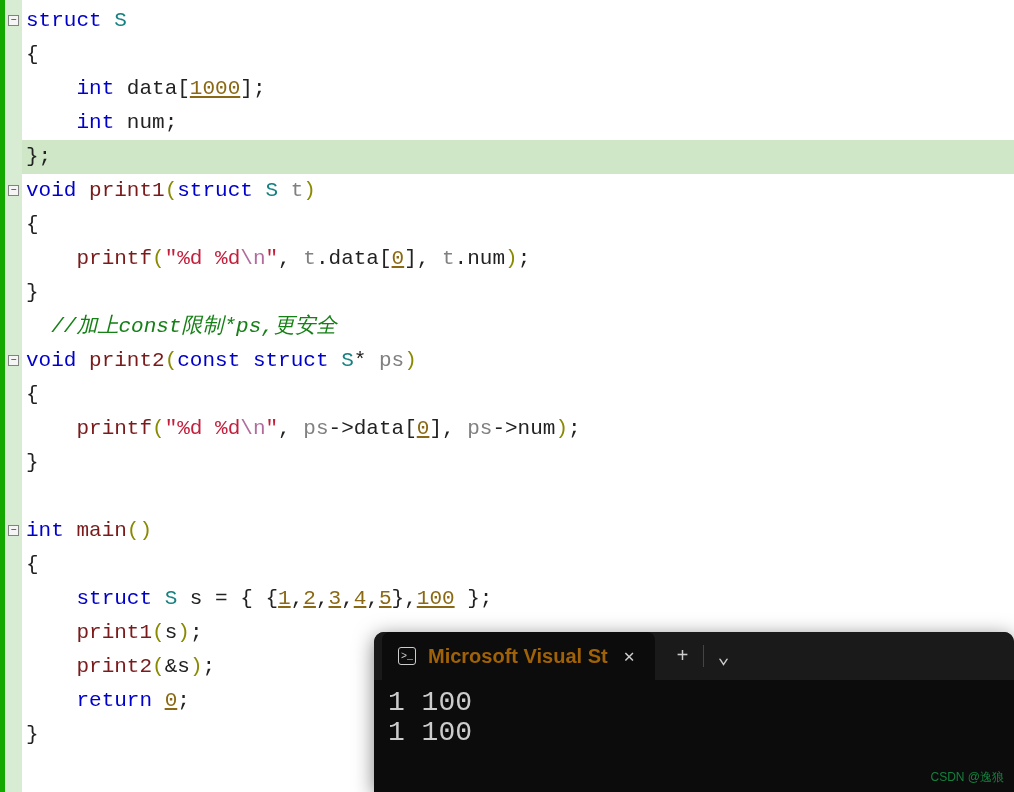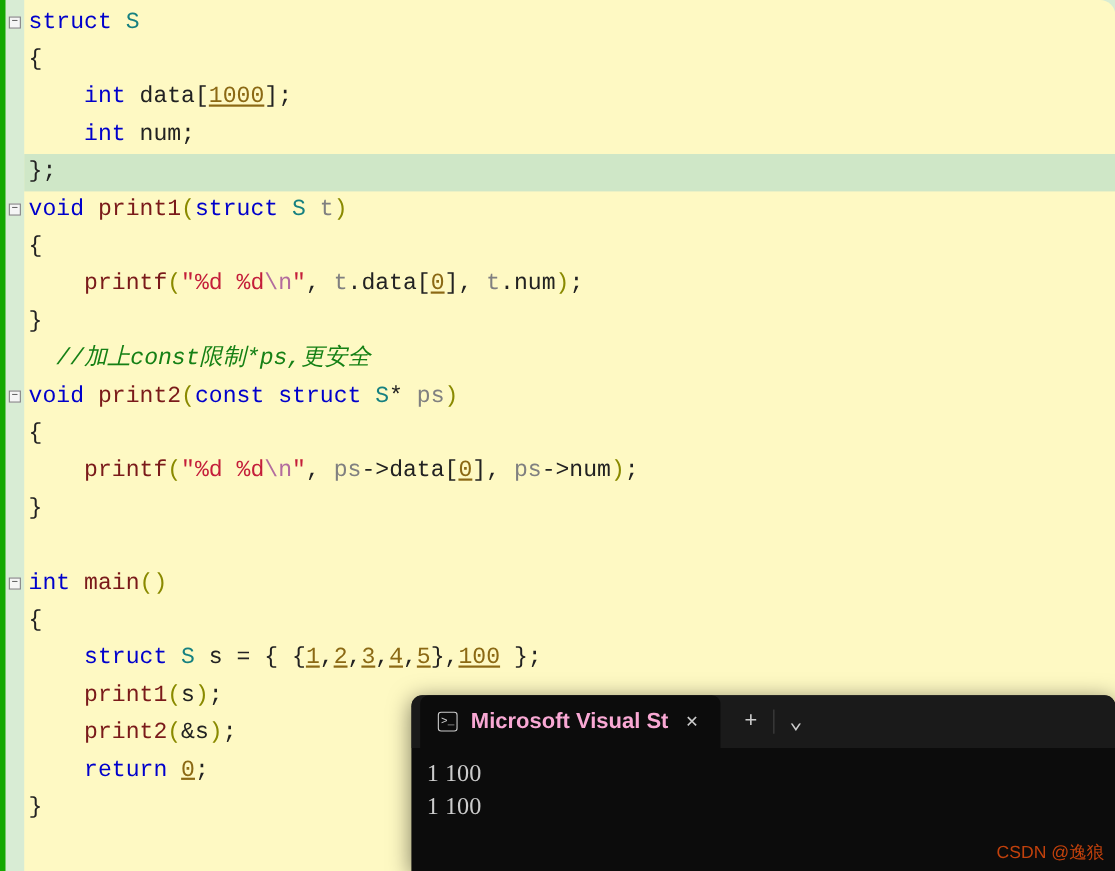--- a/index.html
+++ b/index.html
@@ -7,23 +7,22 @@
       font-family: "Consolas", "Courier New", monospace;
       font-size: 21px;
       background: #d8ecd4;
       width: 1014px;
       height: 792px;
       overflow: hidden;
       position: relative;
     }
     .editor {
       display: flex;
-      background: #fef9c3;
+      background: #ffffff;
       height: 100%;
-      border-radius: 14px;
     }
     .gutter {
       width: 22px;
       background: #d8ecd4;
       border-left: 5px solid #14a800;
       position: relative;
     }
     .fold-box {
       position: absolute;
       left: 3px;
@@ -91,21 +90,21 @@
       height: 18px;
       border: 1.5px solid #ccc;
       border-radius: 3px;
       display: flex;
       align-items: center;
       justify-content: center;
       font-size: 10px;
       color: #ccc;
     }
     .tab-title {
-      color: #f9a8d4;
+      color: #a16207;
       font-family: "Segoe UI", sans-serif;
       font-size: 20px;
       font-weight: 600;
       max-width: 210px;
       overflow: hidden;
       white-space: nowrap;
       text-align: right;
     }
     .tab-close {
       color: #ccc;
@@ -125,31 +124,31 @@
       padding: 4px 10px;
       cursor: pointer;
     }
     .divider {
       width: 1px;
       height: 22px;
       background: #444;
     }
     .term-body {
       padding: 8px 14px;
-      font-family: Liberation Serif, serif;
-      font-size: 22px;
+      font-family: Liberation Mono, monospace;
+      font-size: 28px;
       line-height: 30px;
       color: #ccc;
     }
     .watermark {
       position: absolute;
       right: 10px;
       bottom: 6px;
-      color: #c2410c;
-      font-size: 16px;
+      color: #15803d;
+      font-size: 12px;
       font-family: sans-serif;
     }
   </style>
 </head>
 <body>
 
 <div class="editor">
   <div class="gutter" id="gutter">
       <div class="fold-box" style="top: 15px;"></div>
       <div class="fold-box" style="top: 185px;"></div>

